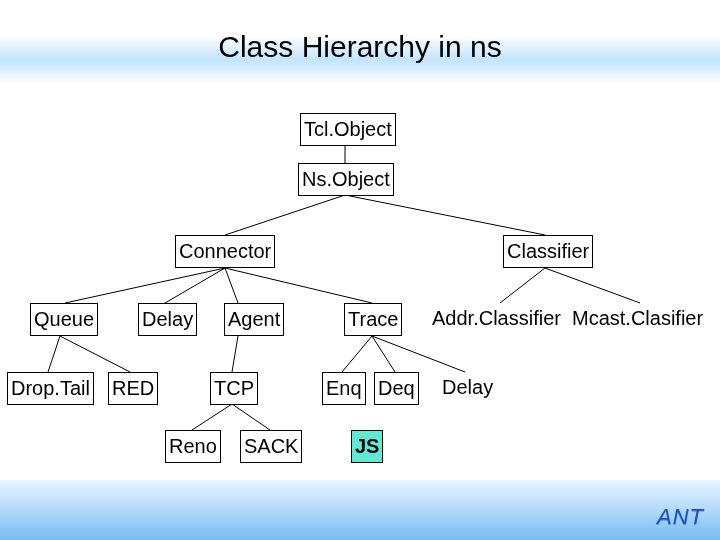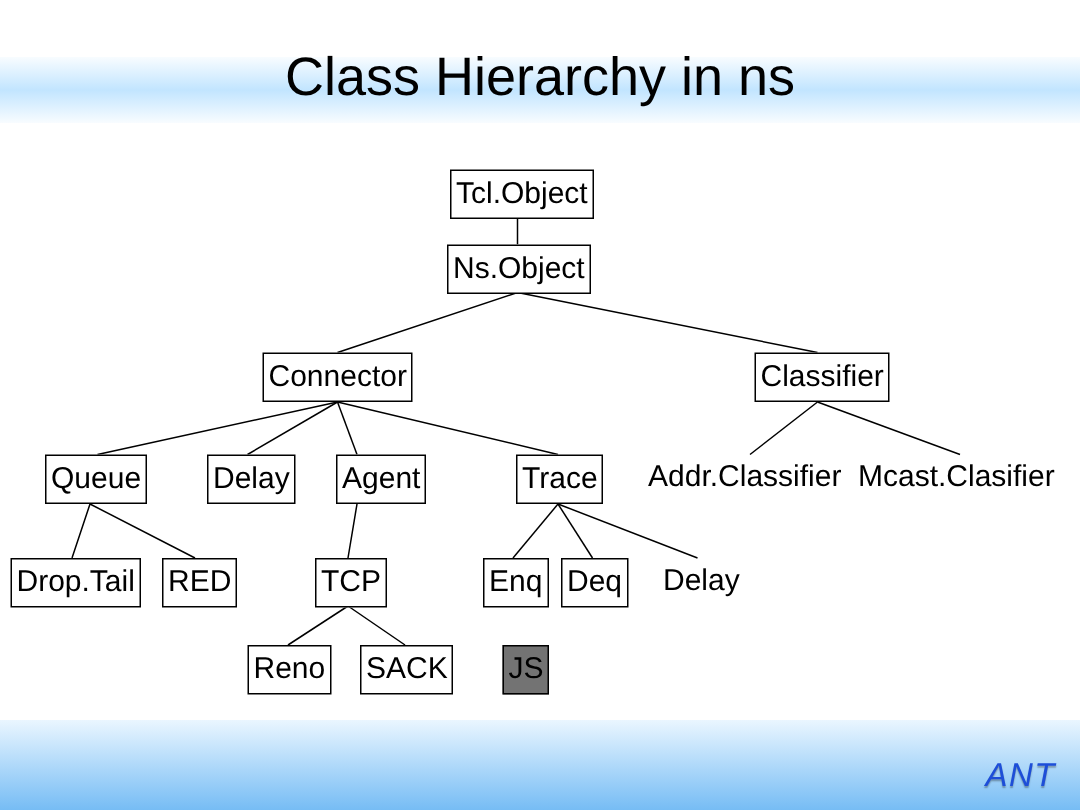--- a/index.html
+++ b/index.html
@@ -20,36 +20,37 @@
   .bottom-band {
     position: absolute;
     left: 0; right: 0; bottom: 0; height: 60px;
     background: linear-gradient(to bottom, rgba(150,210,255,0.2), rgba(60,160,240,0.7));
   }
   .title {
     position: absolute;
     top: 30px;
     width: 100%;
     text-align: center;
-    font-size: 36px;
+    font-size: 30px;
     color: #000;
     font-weight: 400;
   }
   .node {
     position: absolute;
     border: 1px solid #000;
     background: #fff;
     padding: 4px 3px;
     font-size: 20px;
     color: #000;
     white-space: nowrap;
   }
   .node.hl {
-    background: #737373;
-    font-weight: normal;
+    background: #5eead4;
+    font-weight: bold;
+    margin-left: 16px;
   }
   .label {
     position: absolute;
     font-size: 20px;
     color: #000;
     white-space: nowrap;
   }
   .brand {
     position: absolute;
     right: 16px;

